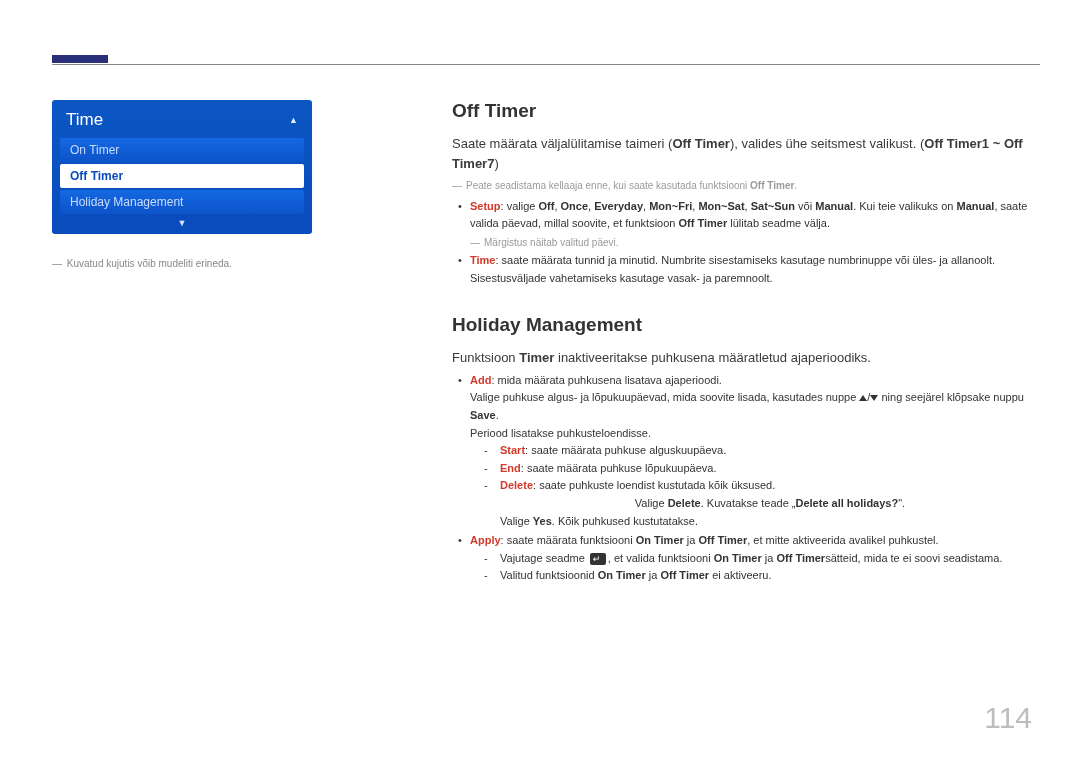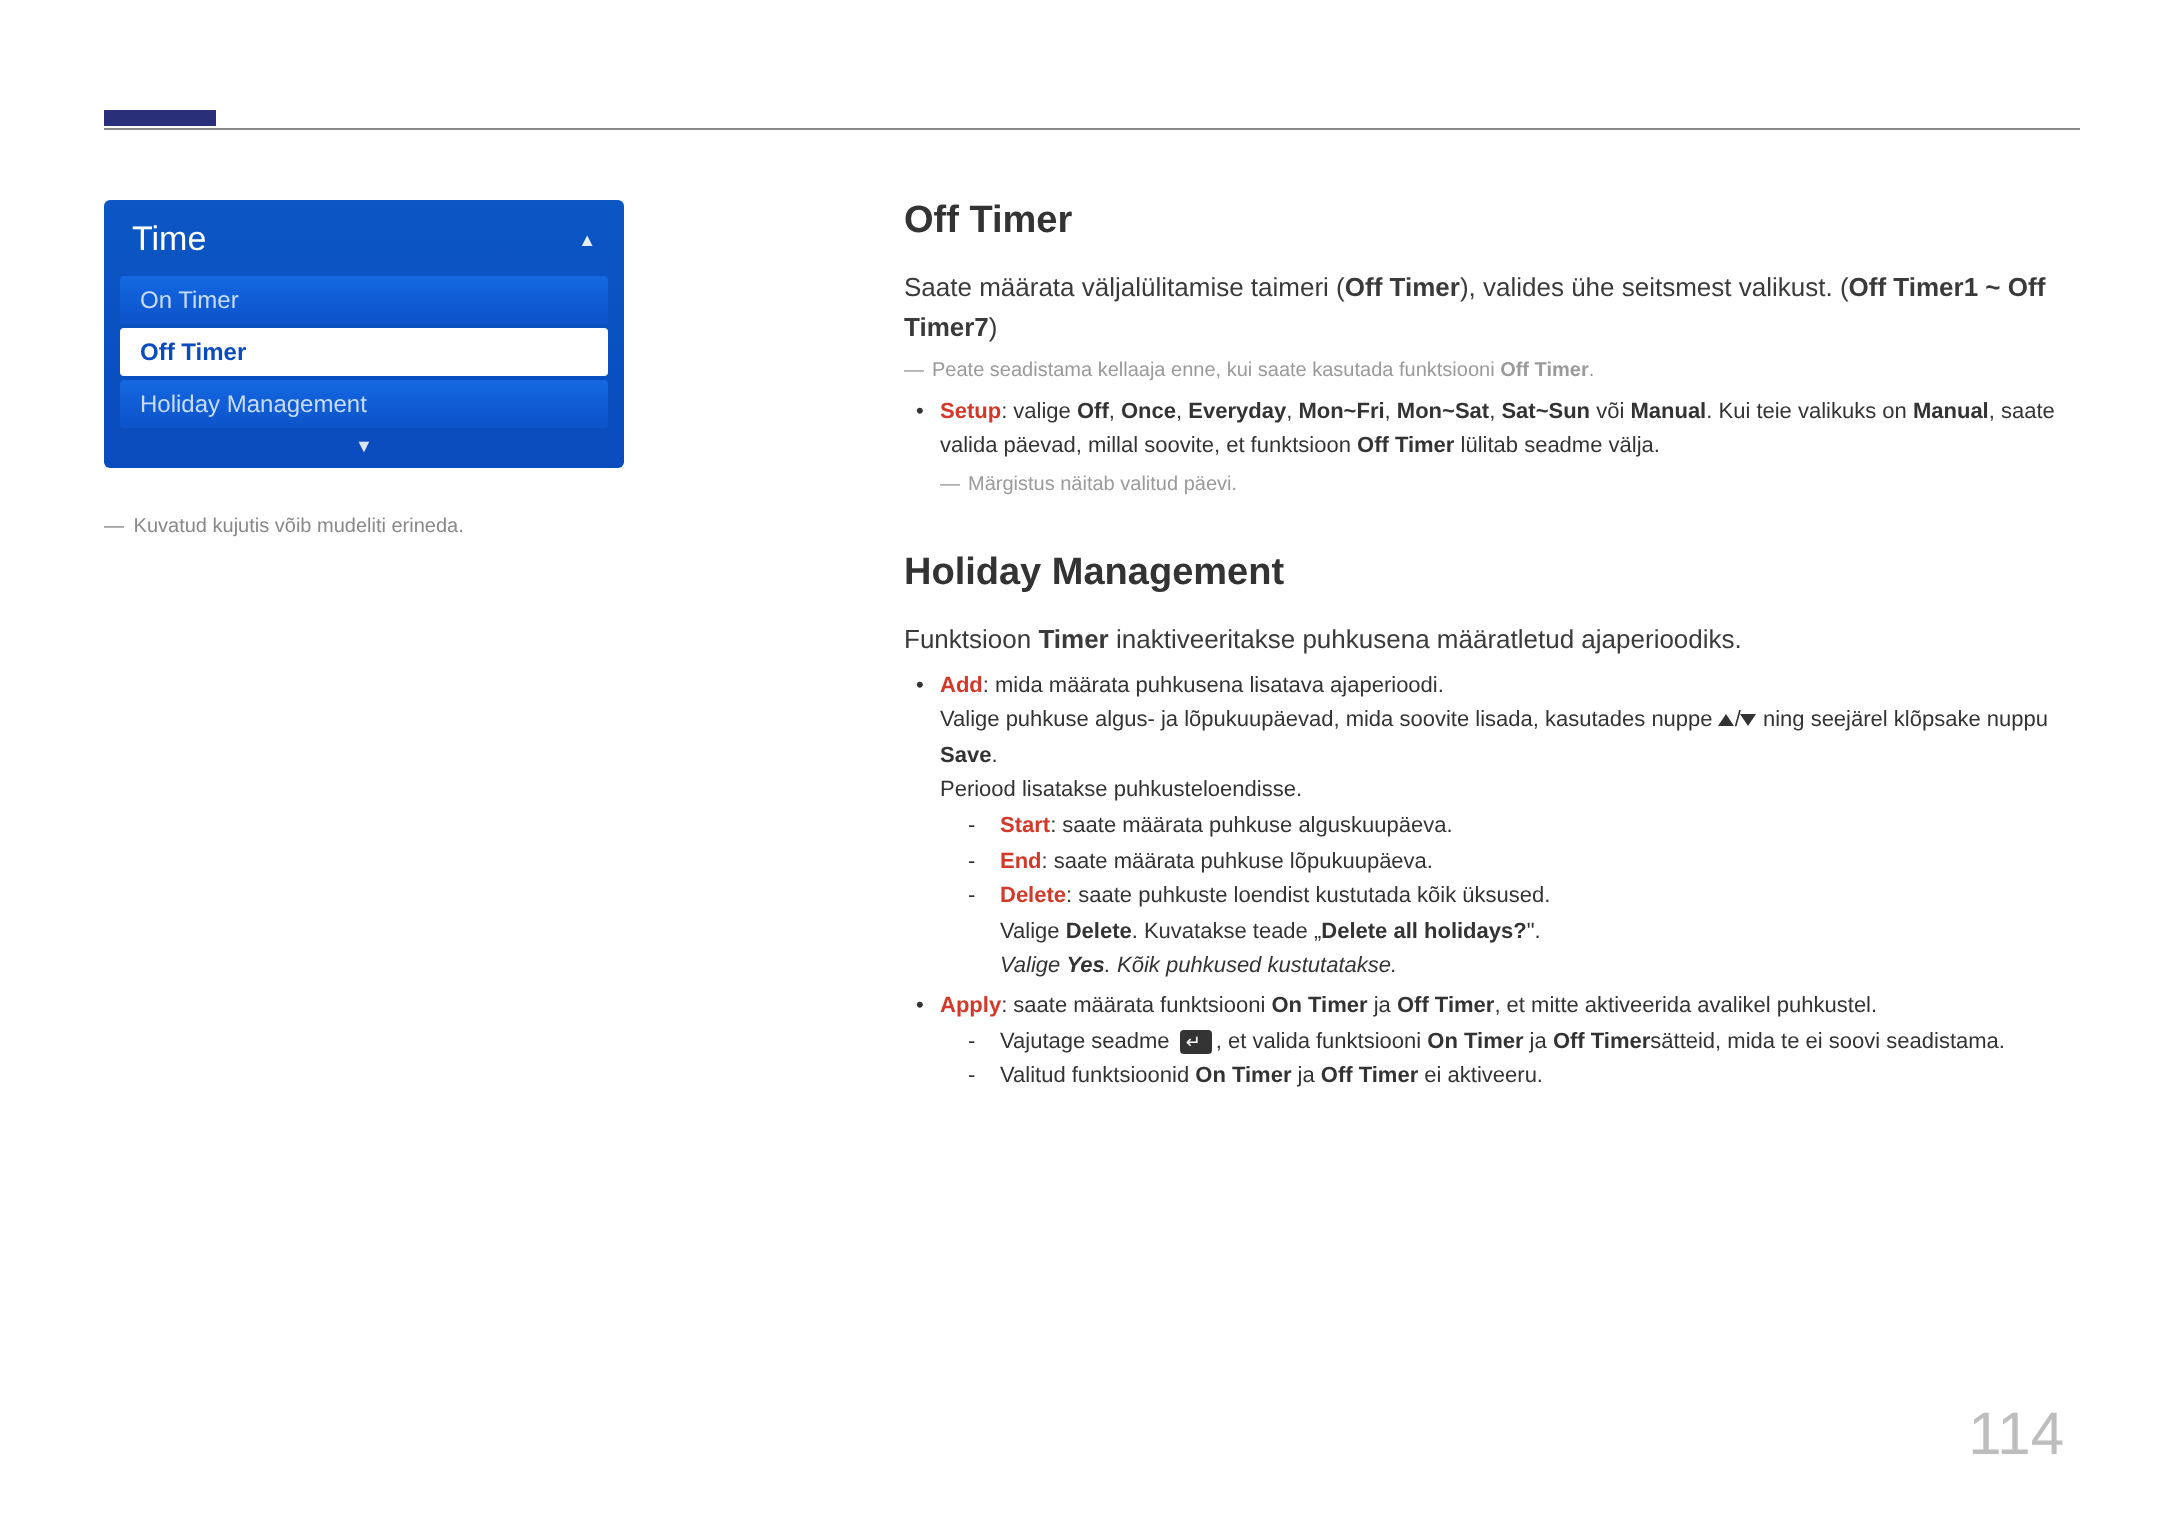--- a/index.html
+++ b/index.html
@@ -205,41 +205,44 @@
   </p>
 
   <ul class="bullets">
     <li>
       <span class="red bold">Setup</span><span>: valige </span><span class="bold">Off</span>, <span class="bold">Once</span>, <span class="bold">Everyday</span>, <span class="bold">Mon~Fri</span>, <span class="bold">Mon~Sat</span>, <span class="bold">Sat~Sun</span><span> või </span><span class="bold">Manual</span><span>. Kui teie valikuks on </span><span class="bold">Manual</span><span>, saate valida päevad, millal soovite, et funktsioon </span><span class="bold">Off Timer</span><span> lülitab seadme välja.</span>
       <div class="note" style="padding-left:14px;position:relative;margin-top:2px;">
         <span class="note-dash" style="position:absolute;left:0;">―</span>
         <span>Märgistus näitab valitud päevi.</span>
       </div>
     </li>
+    <li>
+      <span class="red bold">Time</span><span>: saate määrata tunnid ja minutid. Numbrite sisestamiseks kasutage numbrinuppe või üles- ja allanoolt. Sisestusväljade vahetamiseks kasutage vasak- ja paremnoolt.</span>
+    </li>
   </ul>
 
   <h2 class="section mt">Holiday Management</h2>
 
   <p class="para">
     <span>Funktsioon </span><span class="bold">Timer</span><span> inaktiveeritakse puhkusena määratletud ajaperioodiks.</span>
   </p>
 
   <ul class="bullets">
     <li>
       <span class="red bold">Add</span><span>: mida määrata puhkusena lisatava ajaperioodi.</span><br>
       <span>Valige puhkuse algus- ja lõpukuupäevad, mida soovite lisada, kasutades nuppe </span><span class="tri-up"></span>/<span class="tri-down"></span><span> ning seejärel klõpsake nuppu </span><span class="bold">Save</span><span>.</span><br>
       <span>Periood lisatakse puhkusteloendisse.</span>
 
       <div class="sub"><span class="dash">-</span><span class="red bold">Start</span><span>: saate määrata puhkuse alguskuupäeva.</span></div>
       <div class="sub"><span class="dash">-</span><span class="red bold">End</span><span>: saate määrata puhkuse lõpukuupäeva.</span></div>
       <div class="sub"><span class="dash">-</span><span class="red bold">Delete</span><span>: saate puhkuste loendist kustutada kõik üksused.</span>
-        <div style="padding-left:0;">
+        <div style="padding-left:0;text-align:center;">
           <span>Valige </span><span class="bold">Delete</span><span>. Kuvatakse teade „</span><span class="bold">Delete all holidays?</span><span>".</span>
         </div>
-        <div style="padding-left:0;font-style:italic;">
+        <div style="padding-left:0;">
           <span>Valige </span><span class="bold">Yes</span><span>. Kõik puhkused kustutatakse.</span>
         </div>
       </div>
     </li>
     <li>
       <span class="red bold">Apply</span><span>: saate määrata funktsiooni </span><span class="bold">On Timer</span><span> ja </span><span class="bold">Off Timer</span><span>, et mitte aktiveerida avalikel puhkustel.</span>
       <div class="sub"><span class="dash">-</span>
         <span>Vajutage seadme </span><span class="imgbtn"></span><span>, et valida funktsiooni </span><span class="bold">On Timer</span><span> ja </span><span class="bold">Off Timer</span><span>sätteid, mida te ei soovi seadistama.</span>
       </div>
       <div class="sub"><span class="dash">-</span>

